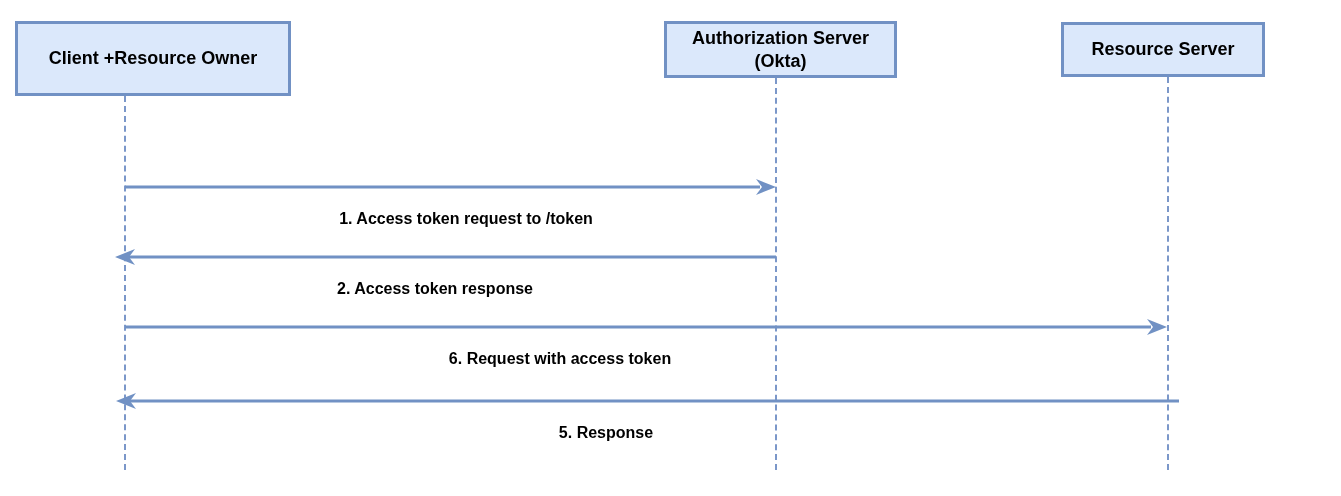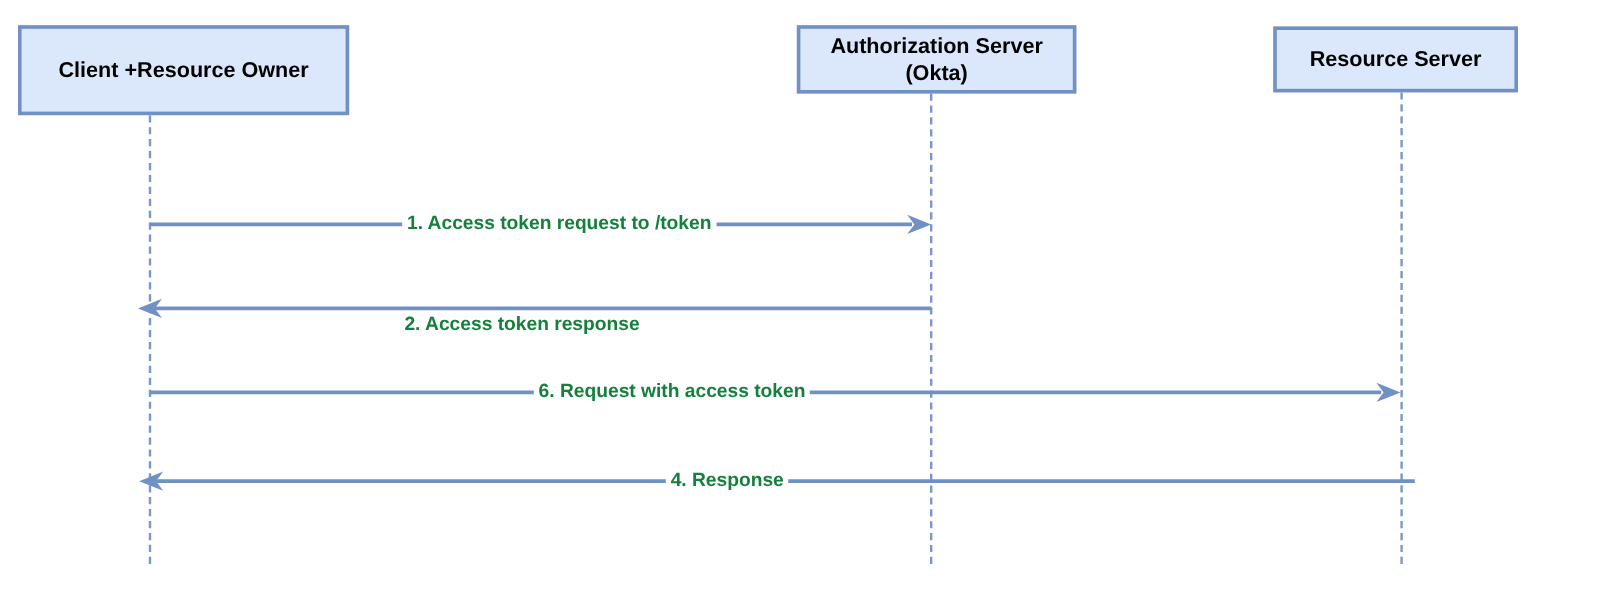--- a/index.html
+++ b/index.html
@@ -47,22 +47,23 @@
     fill: #7191c4;
     stroke: none;
   }
   .msg-label {
     position: absolute;
     transform: translate(-50%, -50%);
     background: #ffffff;
     padding: 0 4px;
     font-size: 16px;
     font-weight: bold;
-    color: #15803d;
+    color: #000000;
     white-space: nowrap;
+    margin-top: 32px;
   }
 </style>
 </head>
 <body>
 
 <div class="canvas">
 
   <div class="actor" style="left:664px; top:21px; width:233px; height:57px;">
     <span>Authorization Server</span>
     <span>(Okta)</span>
@@ -94,17 +95,17 @@
     <line x1="2" y1="12" x2="1028" y2="12"></line>
     <polygon points="1044,12 1024,4 1030,12 1024,20"></polygon>
   </svg>
 
   <svg class="msg-arrow" style="left:110px; top:389px;" width="1075" height="24">
     <line x1="20" y1="12" x2="1069" y2="12"></line>
     <polygon points="6,12 26,4 20,12 26,20"></polygon>
   </svg>
 
   <div class="msg-label" style="left:466px; top:187px;">1. Access token request to /token</div>
-  <div class="msg-label" style="left:435px; top:271px;">2. Access token response</div>
+  <div class="msg-label" style="left:435px; top:257px;">2. Access token response</div>
   <div class="msg-label" style="left:560px; top:327px;">6. Request with access token</div>
-  <div class="msg-label" style="left:606px; top:401px;">4. Response</div>
+  <div class="msg-label" style="left:606px; top:401px;">5. Response</div>
 
 </div>
 
 </body></html>

